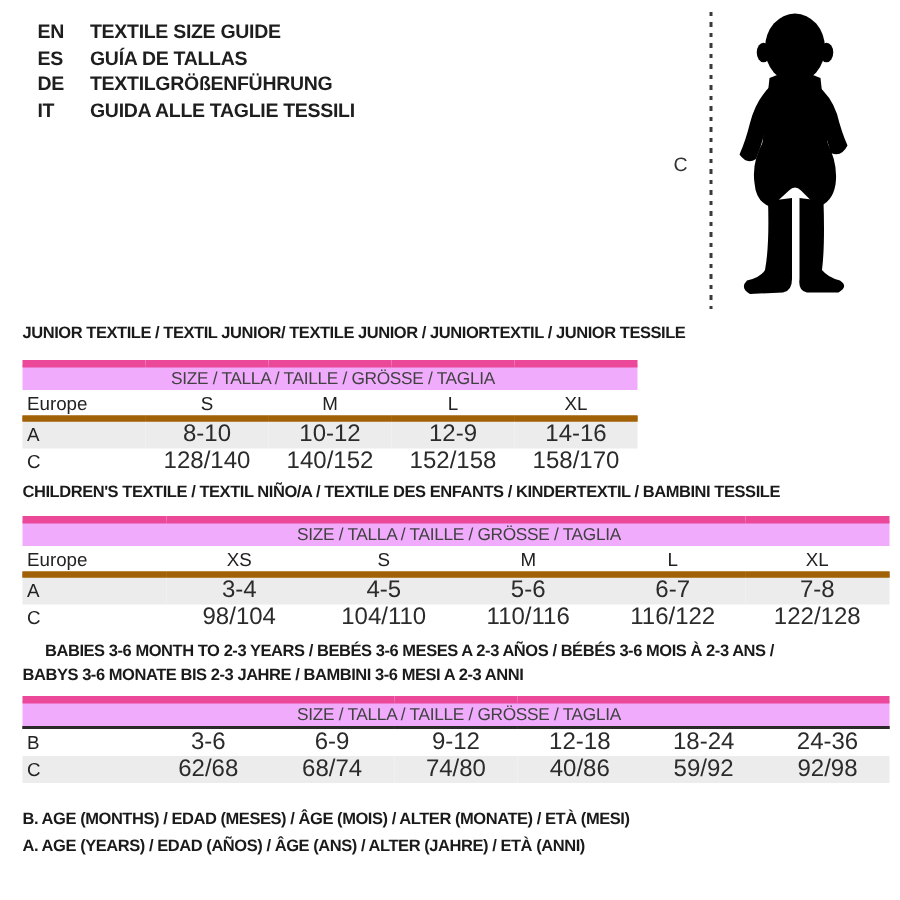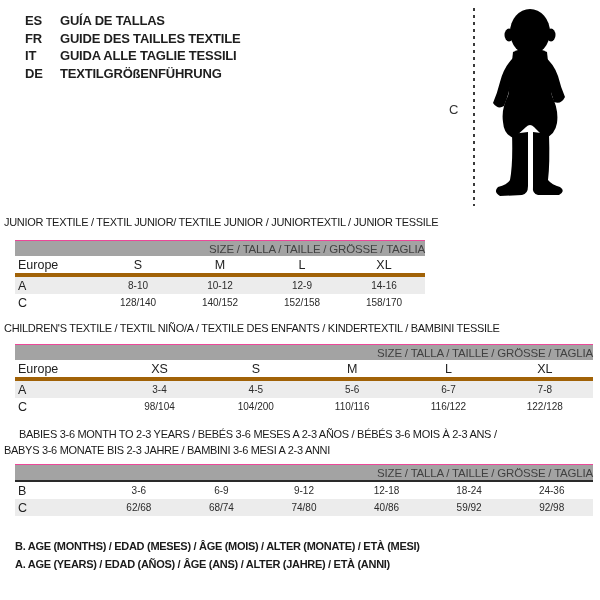--- a/index.html
+++ b/index.html
@@ -14,68 +14,68 @@
   
   .figure{position:absolute; left:0; top:0; width:600px; height:230px; pointer-events:none;}
   .dash-line{
     position:absolute; left:473px; top:8px; width:2px; height:198px;
     background:repeating-linear-gradient(to bottom,#3a3a3a 0 3px, transparent 3px 7px);
   }
   .c-label{position:absolute; left:449px; top:102px; font-size:13px; color:#333; font-weight:normal;}
   .baby-svg{position:absolute; left:482px; top:6px;}
   
   .sec-title{
-    position:absolute; left:4px; font-weight:normal; font-size:11px; letter-spacing:-0.3px;
+    position:absolute; left:15px; font-weight:bold; font-size:11px; letter-spacing:-0.3px;
     color:#1a1a1a; white-space:nowrap;
   }
   
   table.size-table{
     position:absolute; left:15px; border-collapse:collapse; table-layout:fixed;
   }
   table.t1{width:410px;}
   table.t2{width:578px;}
   table.t3{width:578px;}
   col.c-label{width:47px;}
   .size-table th, .size-table td{
     padding:0; margin:0; font-weight:normal; vertical-align:middle;
   }
   .bar-row th{
-    background:#a3a3a3; border-top:1px solid #ec4899;
-    height:15px; font-size:11.5px; color:#414141; text-align:right; padding-left:4px;
+    background:#f0abfc; border-top:5px solid #ec4899;
+    height:15px; font-size:11.5px; color:#414141; text-align:center; padding-left:4px;
     letter-spacing:-0.2px; white-space:nowrap;
   }
   .cols-row th{height:17px; font-size:12.5px; color:#222; text-align:center;}
   .cols-row th.lbl{text-align:left; padding-left:3px;}
   .rule-under-cols .cols-row th{border-bottom:4px solid #a16207;}
   .rule-under-bar .bar-row th{border-bottom:2px solid #2a2a2a;}
-  .size-table td{height:17px; font-size:10px; color:#2b2b2b; text-align:center;}
+  .size-table td{height:17px; font-size:16px; color:#2b2b2b; text-align:center;}
   .size-table td.lbl{text-align:left; padding-left:3px; font-size:12.5px; color:#222;}
   tr.shaded td{background:#ececec;}
   
   .footnotes{position:absolute; left:15px; top:537px; font-weight:bold; font-size:11px;
     letter-spacing:-0.3px; color:#1a1a1a;}
   .footnotes div{line-height:18px; white-space:nowrap;}
 </style>
 </head>
 <body>
 
 <div class="page">
 
   <div class="lang-block">
     <div class="lang-row">
+      <span class="lang-code">EN</span><span>TEXTILE SIZE GUIDE</span>
+    </div>
+    <div class="lang-row">
       <span class="lang-code">ES</span><span>GUÍA DE TALLAS</span>
     </div>
     <div class="lang-row">
-      <span class="lang-code">FR</span><span>GUIDE DES TAILLES TEXTILE</span>
+      <span class="lang-code">DE</span><span>TEXTILGRÖßENFÜHRUNG</span>
     </div>
     <div class="lang-row">
       <span class="lang-code">IT</span><span>GUIDA ALLE TAGLIE TESSILI</span>
-    </div>
-    <div class="lang-row">
-      <span class="lang-code">DE</span><span>TEXTILGRÖßENFÜHRUNG</span>
     </div>
   </div>
 
   <div class="figure">
     <div class="dash-line"></div>
     <div class="c-label">C</div>
     <svg class="baby-svg" width="92" height="202" viewBox="0 0 92 202" xmlns="http://www.w3.org/2000/svg">
       <g fill="#000000">
         <ellipse cx="48" cy="26" rx="20" ry="23"></ellipse>
         <ellipse cx="27" cy="29" rx="4.5" ry="6.5"></ellipse>
@@ -157,21 +157,21 @@
         <td class="lbl">A</td>
         <td>3-4</td>
         <td>4-5</td>
         <td>5-6</td>
         <td>6-7</td>
         <td>7-8</td>
       </tr>
       <tr>
         <td class="lbl">C</td>
         <td>98/104</td>
-        <td>104/200</td>
+        <td>104/110</td>
         <td>110/116</td>
         <td>116/122</td>
         <td>122/128</td>
       </tr>
     </tbody>
   </table>
 
   <div class="sec-title" style="top:428px;padding-left:15px;">BABIES 3-6 MONTH TO 2-3 YEARS / BEBÉS 3-6 MESES A 2-3 AÑOS / BÉBÉS 3-6 MOIS À 2-3 ANS /</div>
   <div class="sec-title" style="top:444px;">BABYS 3-6 MONATE BIS 2-3 JAHRE / BAMBINI 3-6 MESI A 2-3 ANNI</div>
   <table class="size-table t3 rule-under-bar" style="top:464px;">

